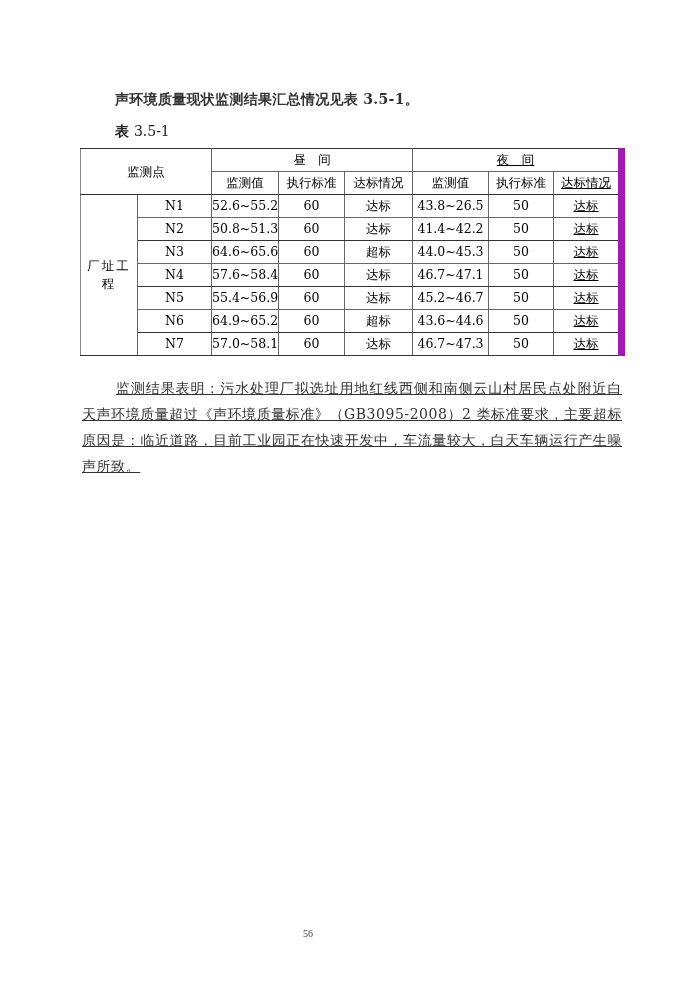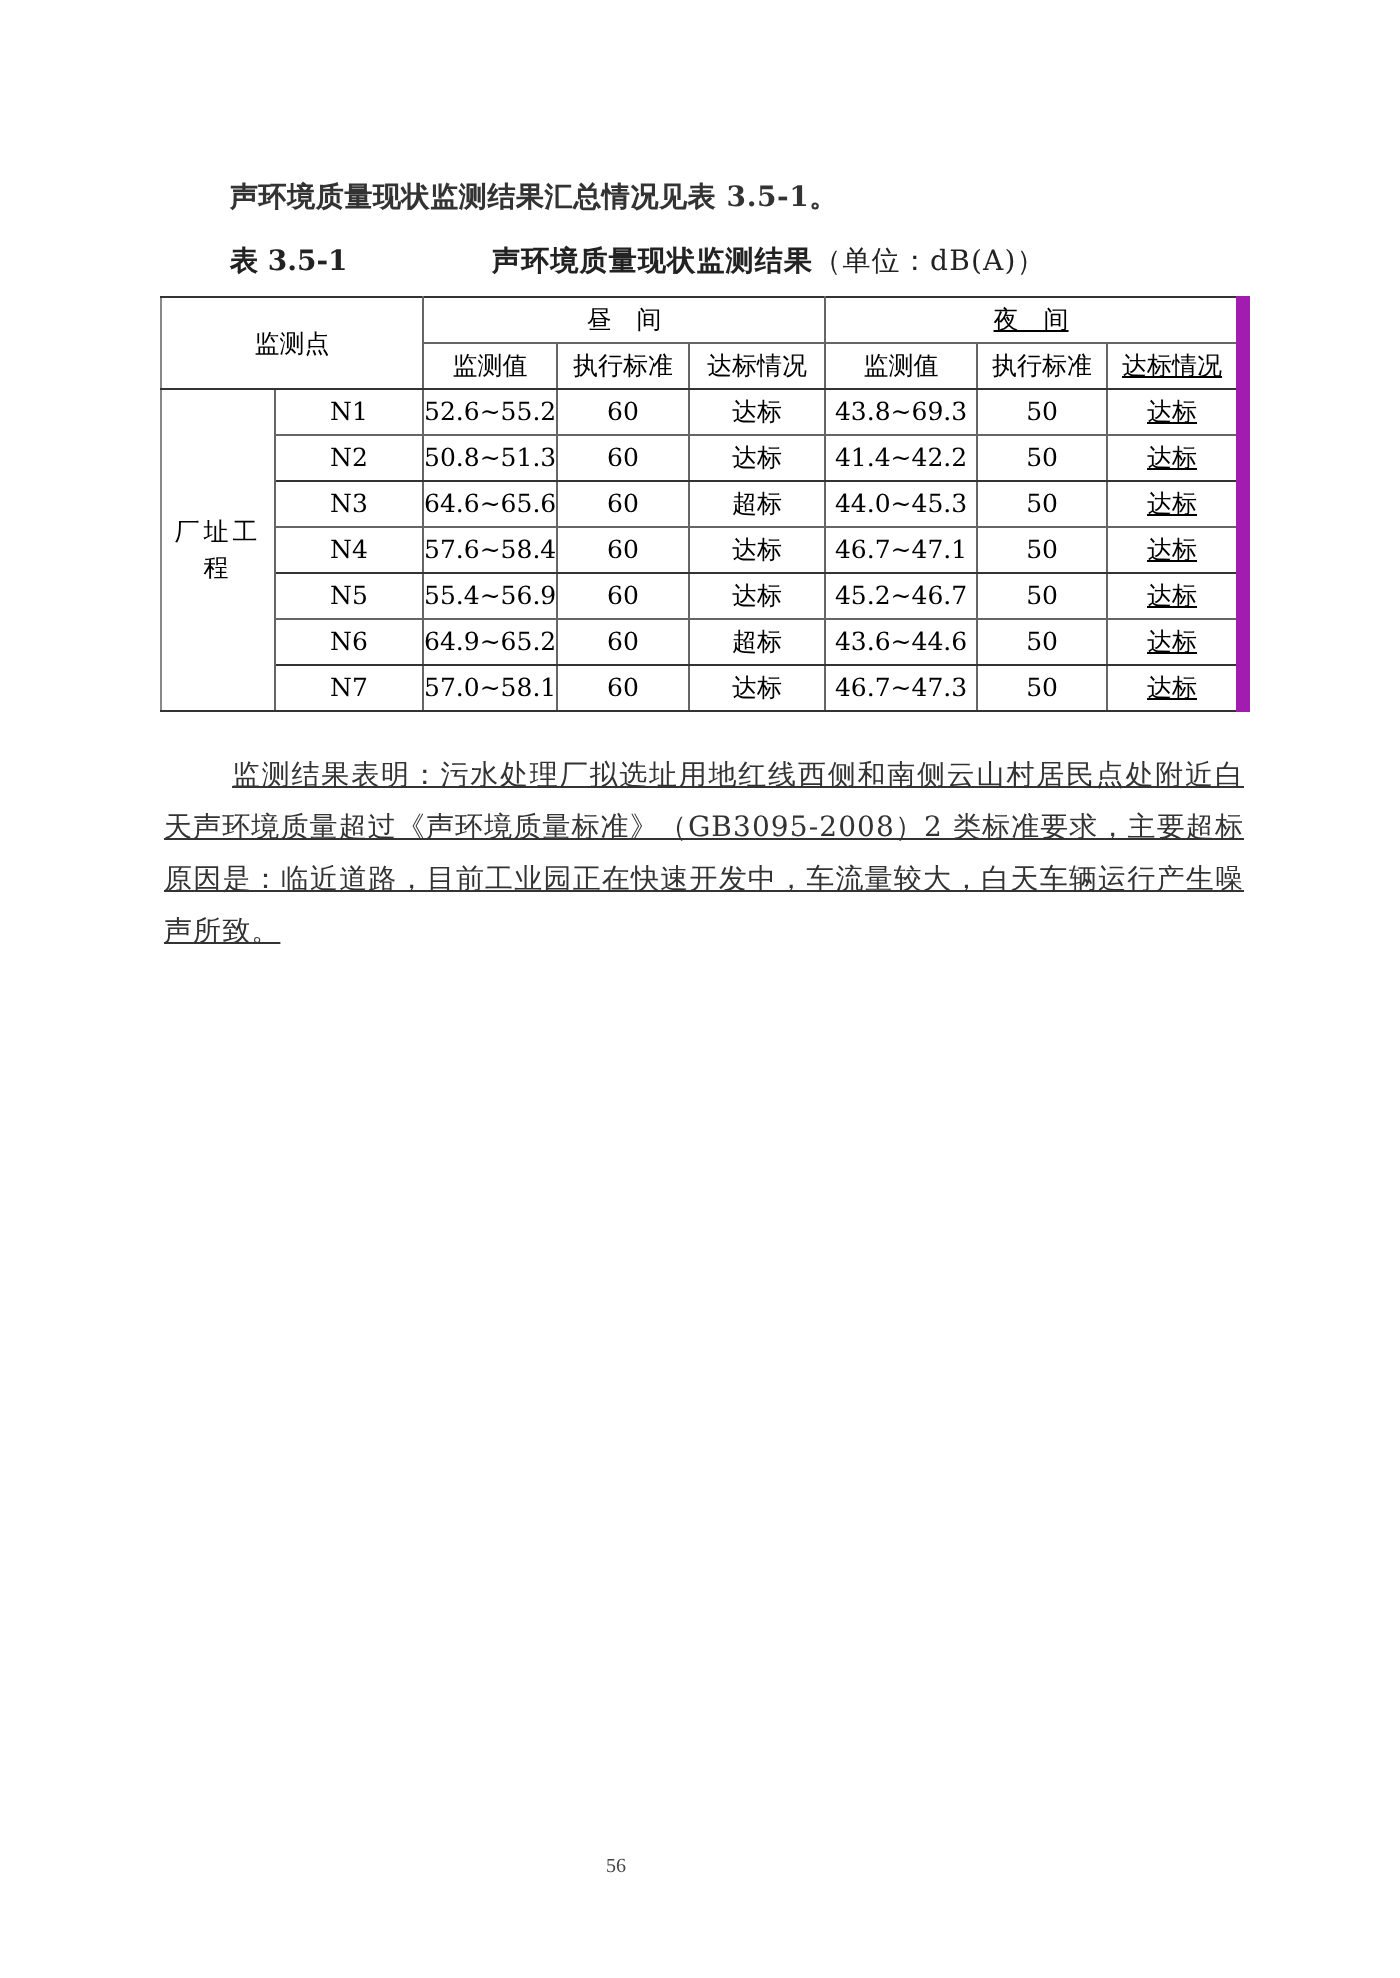--- a/index.html
+++ b/index.html
@@ -37,21 +37,21 @@
       font-weight: bold;
       color: #222;
     }
     .caption .num {
       position: absolute;
       left: 0;
       top: 0;
       font-weight: bold;
     }
     .caption .num .n {
-      font-weight: bold;
+      font-weight: normal;
     }
     .caption .title {
       position: absolute;
       left: 131px;
       top: 0;
       white-space: nowrap;
       letter-spacing: 0.6px;
     }
     .caption .title .unit {
       font-weight: normal;
@@ -111,21 +111,20 @@
       color: #444;
     }
   </style>
 </head>
 <body>
 
 <div class="intro">声环境质量现状监测结果汇总情况见表 3.5-1。</div>
 
 <div class="caption">
   <span class="num"><span>表</span> <span class="n">3.5-1</span></span>
-  <span class="title"><span>声环境质量现状监测结果</span><span class="unit">（单位：dB(A)）</span></span>
 </div>
 
 <table class="data">
   <colgroup>
     <col style="width:57px">
     <col style="width:74px">
     <col style="width:67px">
     <col style="width:66px">
     <col style="width:68px">
     <col style="width:76px">
@@ -147,21 +146,21 @@
       <th class="thick-bottom outer-right">达标情况</th>
     </tr>
   </thead>
   <tbody>
     <tr>
       <td rowspan="7" class="site-cell outer-left thick-bottom">厂址工<br>程</td>
       <td class="thick-left">N1</td>
       <td>52.6~55.2</td>
       <td>60</td>
       <td>达标</td>
-      <td>43.8~69.3</td>
+      <td>43.8~26.5</td>
       <td>50</td>
       <td class="outer-right">达标</td>
     </tr>
     <tr>
       <td class="thick-left thick-bottom">N2</td>
       <td class="thick-bottom">50.8~51.3</td>
       <td class="thick-bottom">60</td>
       <td class="thick-bottom">达标</td>
       <td class="thick-bottom">41.4~42.2</td>
       <td class="thick-bottom">50</td>

